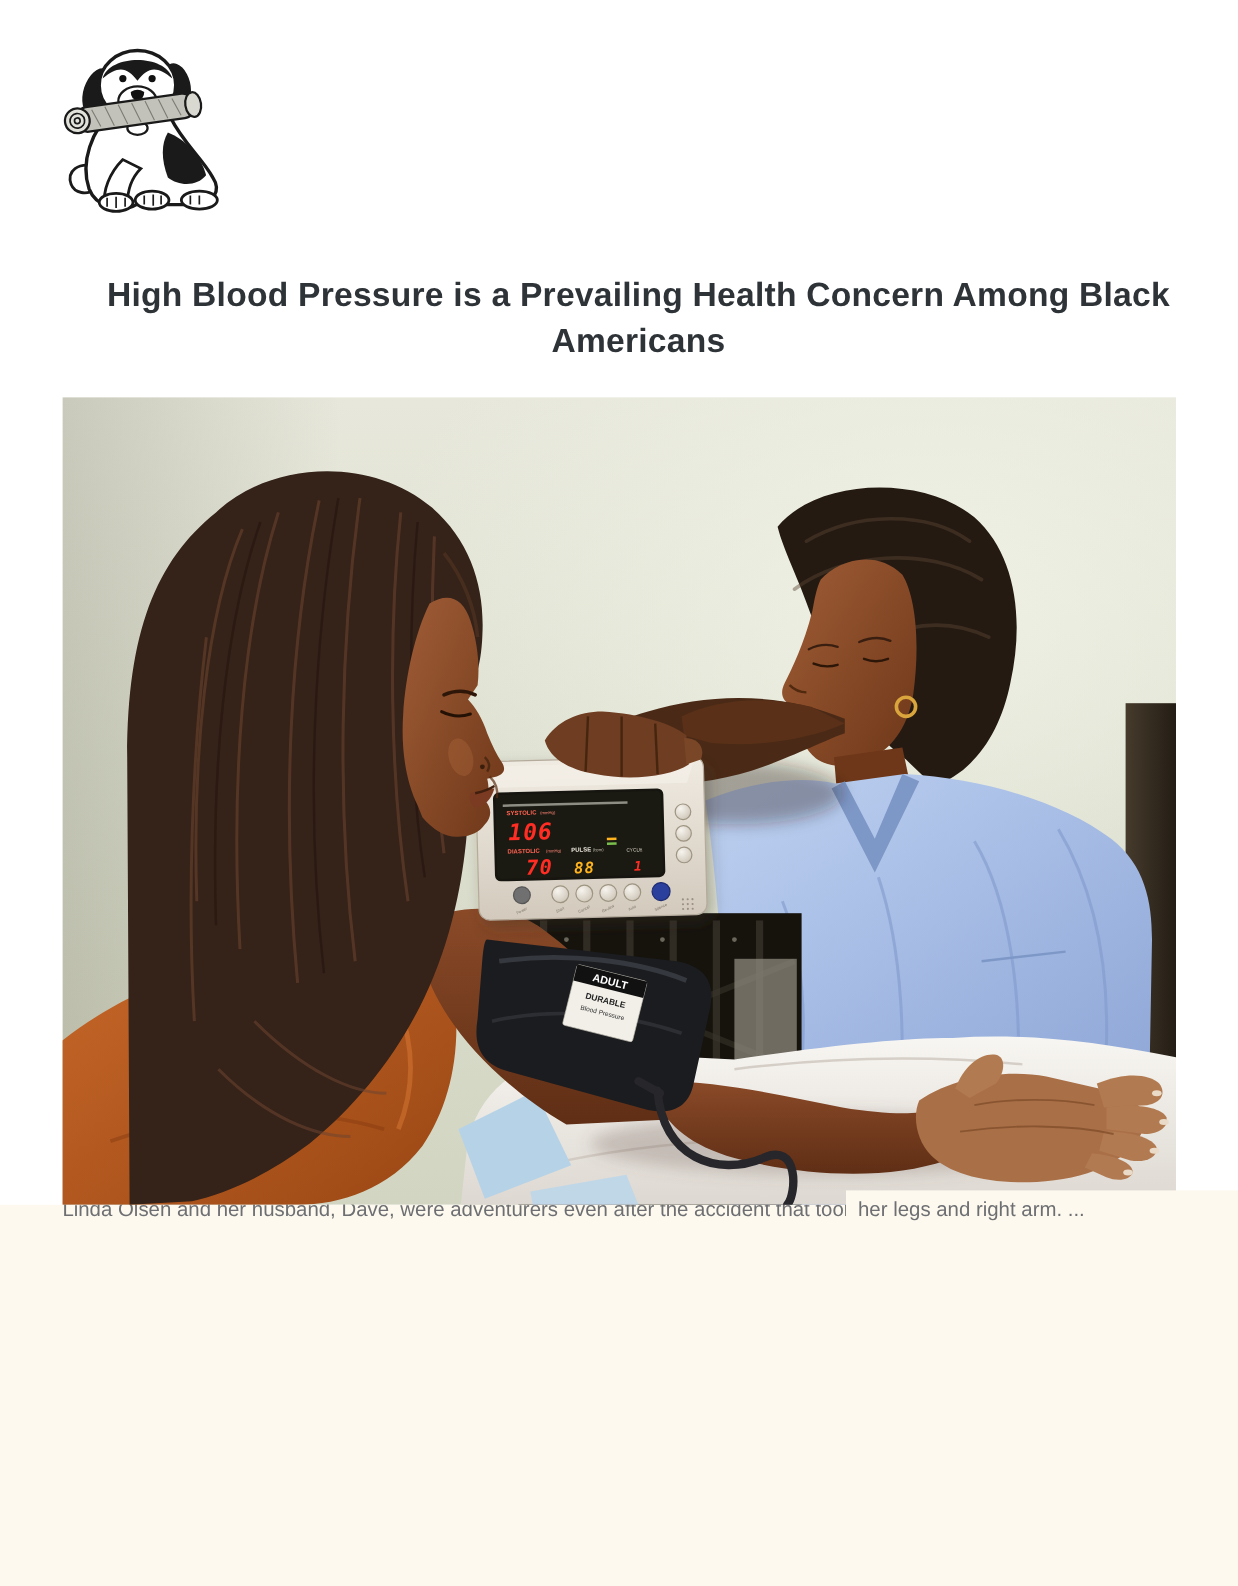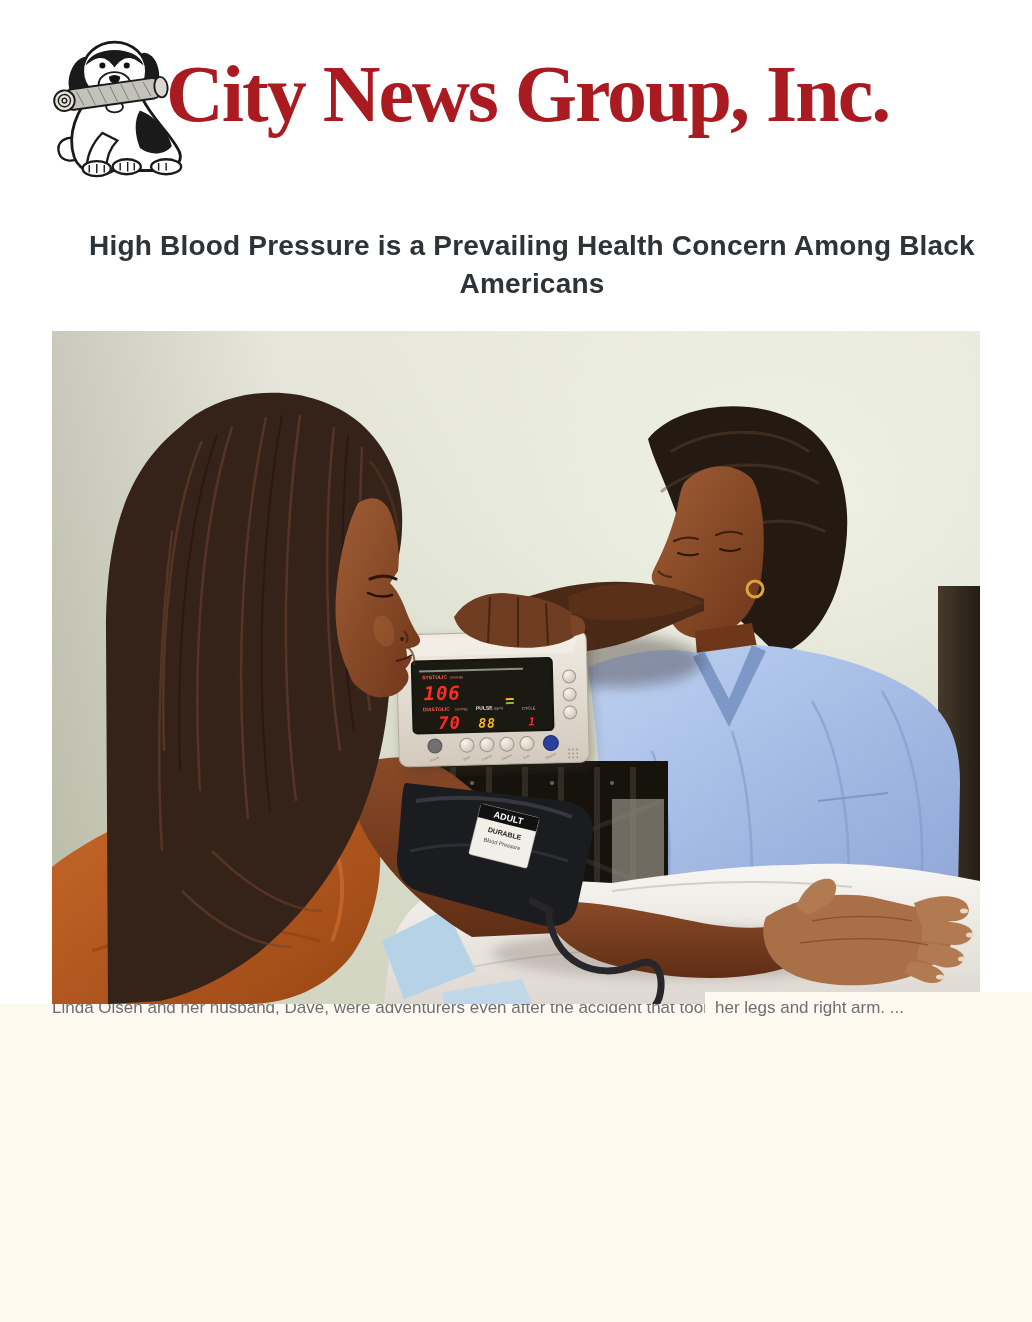--- a/index.html
+++ b/index.html
@@ -73,21 +73,20 @@
 
     <g transform="translate(71,70) rotate(-8)">
       <rect x="-54" y="-11" width="104" height="22" rx="9" fill="#c2c2ba" stroke="#1a1a1a" stroke-width="2"></rect>
       <ellipse cx="50" cy="0" rx="7" ry="11" fill="#d9d9d2" stroke="#1a1a1a" stroke-width="2"></ellipse>
       <circle cx="-54" cy="0" r="11" fill="#e2e2db" stroke="#1a1a1a" stroke-width="2"></circle>
       <circle cx="-54" cy="0" r="6.5" fill="none" stroke="#1a1a1a" stroke-width="1.5"></circle>
       <circle cx="-54" cy="0" r="2.5" fill="none" stroke="#1a1a1a" stroke-width="1.5"></circle>
       <path d="M -40,-8 L -34,8 M -28,-9 L -22,9 M -16,-9 L -10,9 M -4,-9 L 2,9 M 8,-9 L 14,9 M 20,-9 L 26,9 M 32,-8 L 38,8" stroke="#7c7c74" stroke-width="1"></path>
     </g>
   </svg>
-  <span class="logo-text">City News Group, Inc.</span>
 </div>
 
 <h1 class="headline">High Blood Pressure is a Prevailing Health Concern Among Black Americans</h1>
 
 <div class="caption-under">Linda Olsen and her husband, Dave, were adventurers even after the accident that took both her legs and right arm. ...</div>
 
 <div class="lower-section"></div>
 
 <figure class="photo" style="margin:0">
 <svg viewBox="0 0 928 673">

